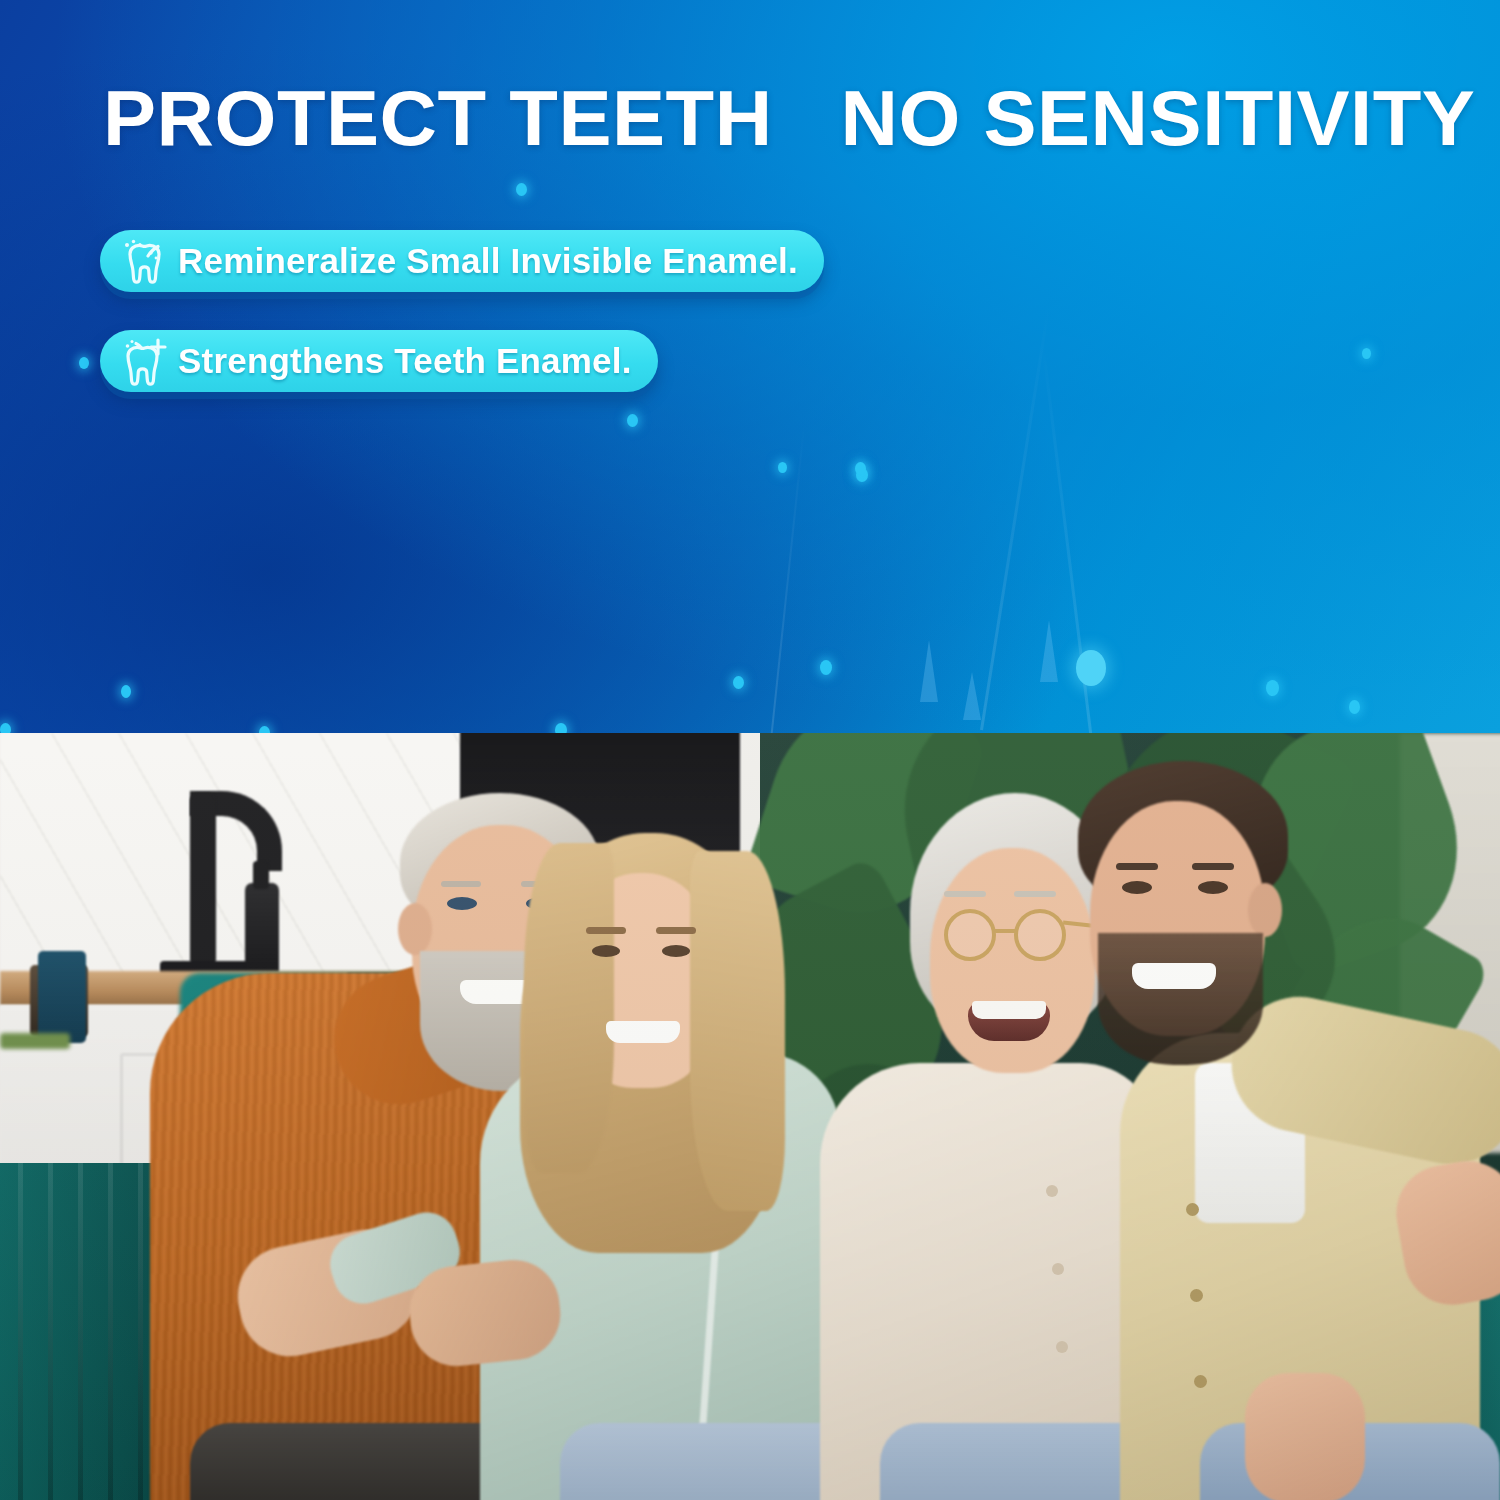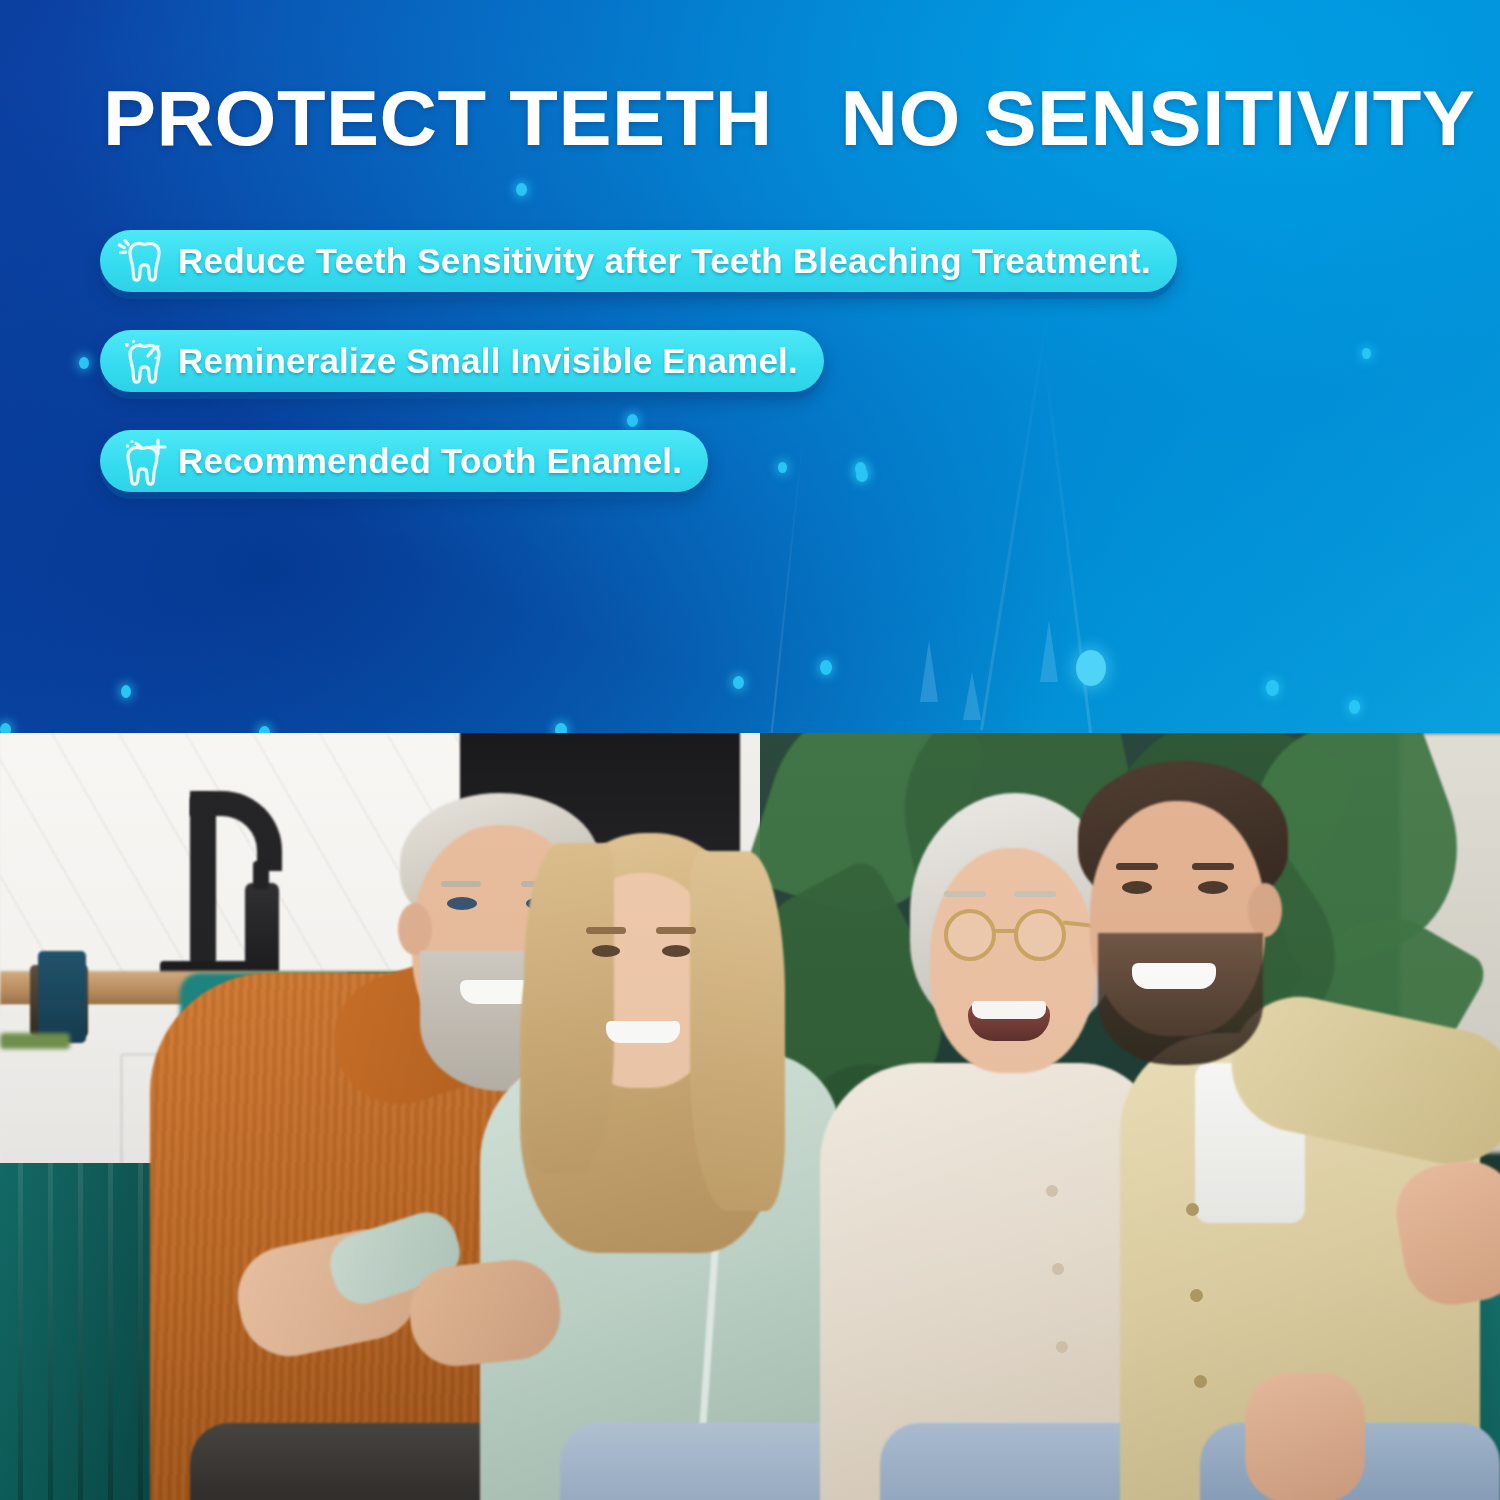--- a/index.html
+++ b/index.html
@@ -177,31 +177,20 @@
     <div class="dot" style="left:733px;top:676px;width:11px;height:13px;"></div>
     <div class="dot" style="left:121px;top:685px;width:10px;height:13px;"></div>
     <div class="dot" style="left:259px;top:726px;width:11px;height:13px;"></div>
     <div class="dot" style="left:0px;top:723px;width:11px;height:13px;"></div>
     <div class="dot" style="left:555px;top:723px;width:12px;height:14px;"></div>
 
     <div class="headline">PROTECT TEETH   NO SENSITIVITY</div>
 
     <div class="pills">
 
-      <div class="pill">
-        <span class="pill-icon">
-          <svg viewBox="0 0 58 50">
-            <g fill="none" stroke="#eafdff" stroke-width="3.2" stroke-linecap="round" stroke-linejoin="round">
-              <path d="M16 16c0-5.2 4.1-8.6 9.2-8.6 2.3 0 3.6 1 5.3 1 1.7 0 3-1 5.3-1 5.1 0 9.2 3.4 9.2 8.6 0 6-1.6 9.3-2.6 14.2-.7 3.4-.6 8.2-1.1 11-.3 1.8-1.4 2.9-2.9 2.9-1.6 0-2.6-1.1-2.9-2.9-.5-3-.6-6.8-.8-9.2-.2-2-1.2-3.2-4.2-3.2s-4 1.2-4.2 3.2c-.2 2.4-.3 6.2-.8 9.2-.3 1.8-1.3 2.9-2.9 2.9-1.5 0-2.6-1.1-2.9-2.9-.5-2.8-.4-7.6-1.1-11C17.6 25.3 16 22 16 16z"></path>
-              <path d="M11 4.5l3.5 4.2M5.5 9l4.8 2.6M6.5 16.5l5.2-.3"></path>
-            </g>
-          </svg>
-        </span>
-        <span class="pill-text">Reduce Teeth Sensitivity after Teeth Bleaching Treatment.</span>
-      </div>
 
       <div class="pill">
         <span class="pill-icon">
           <svg viewBox="0 0 58 50">
             <g fill="none" stroke="#eafdff" stroke-width="3.2" stroke-linecap="round" stroke-linejoin="round">
               <path d="M16 18c0-5.2 4.1-8.6 9.2-8.6 2.3 0 3.6 1 5.3 1 1.7 0 3-1 5.3-1 5.1 0 9.2 3.4 9.2 8.6 0 6-1.6 9.3-2.6 14.2-.7 3.4-.6 8.2-1.1 11-.3 1.8-1.4 2.9-2.9 2.9-1.6 0-2.6-1.1-2.9-2.9-.5-3-.6-6.8-.8-9.2-.2-2-1.2-3.2-4.2-3.2s-4 1.2-4.2 3.2c-.2 2.4-.3 6.2-.8 9.2-.3 1.8-1.3 2.9-2.9 2.9-1.5 0-2.6-1.1-2.9-2.9-.5-2.8-.4-7.6-1.1-11C17.6 27.3 16 24 16 18z"></path>
               <path d="M44 10.5c-4 2-7.5 5.5-10 9.5"></path>
             </g>
             <g fill="#eafdff">
               <circle cx="13" cy="9" r="2"></circle>
@@ -222,21 +211,21 @@
               <path d="M14 20c0-5.2 4.1-8.6 9.2-8.6 2.3 0 3.6 1 5.3 1 1.7 0 3-1 5.3-1 5.1 0 9.2 3.4 9.2 8.6 0 6-1.6 9.3-2.6 14.2-.7 3.4-.6 8.2-1.1 11-.3 1.8-1.4 2.9-2.9 2.9-1.6 0-2.6-1.1-2.9-2.9-.5-3-.6-6.8-.8-9.2-.2-2-1.2-3.2-4.2-3.2s-4 1.2-4.2 3.2c-.2 2.4-.3 6.2-.8 9.2-.3 1.8-1.3 2.9-2.9 2.9-1.5 0-2.6-1.1-2.9-2.9-.5-2.8-.4-7.6-1.1-11C15.6 29.3 14 26 14 20z"></path>
               <path d="M44 4v14M37 11h14"></path>
               <path d="M22 7.5c2 .8 4 2.4 5.3 4.2"></path>
             </g>
             <g fill="#eafdff">
               <circle cx="13.5" cy="10" r="1.8"></circle>
                 <circle cx="18" cy="5.5" r="1.5"></circle>
             </g>
           </svg>
         </span>
-        <span class="pill-text">Recommended Tooth Enamel.</span>
+        <span class="pill-text">Strengthens Teeth Enamel.</span>
       </div>
 
 
     </div>
   </div>
 
   <div class="photo">
 
     <div class="ph kitchen"></div>
     <div class="ph tilewall"></div>

